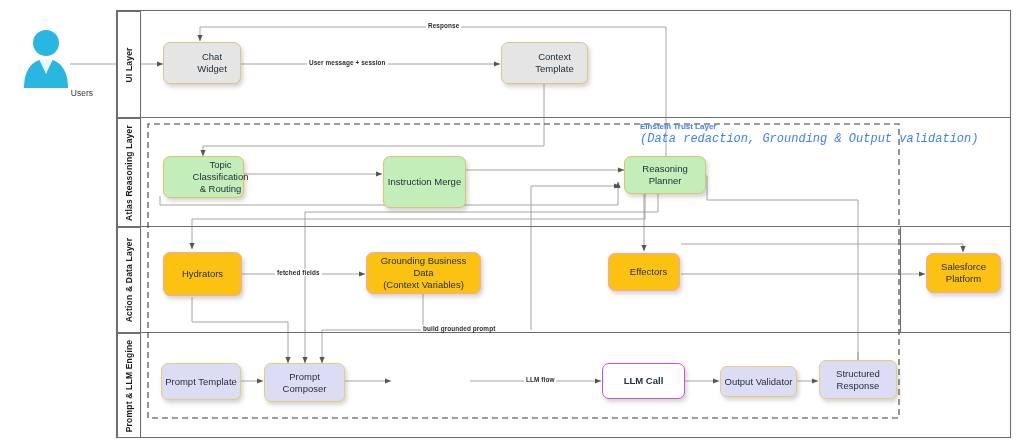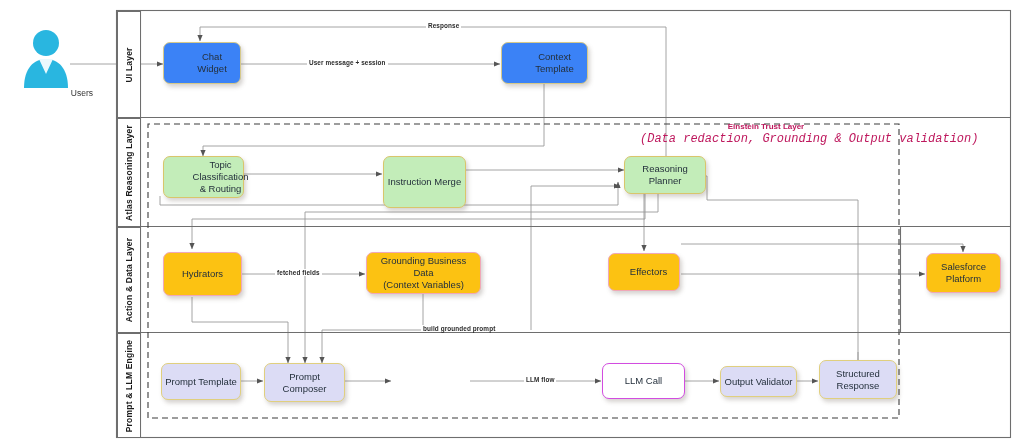--- a/index.html
+++ b/index.html
@@ -5,35 +5,35 @@
   html,body{margin:0;padding:0;background:#ffffff;}
   body{width:1024px;height:448px;position:relative;overflow:hidden;
        font-family:"Liberation Sans","DejaVu Sans",sans-serif;}
   #canvas{position:absolute;left:0;top:0;width:1024px;height:448px;}
   svg.wires{position:absolute;left:0;top:0;width:1024px;height:448px;pointer-events:none;}
 
   .node{position:absolute;box-sizing:border-box;display:flex;align-items:center;
         justify-content:center;text-align:center;border-radius:7px;
         font-size:9.5px;color:#24303c;line-height:1.25;
         box-shadow:2px 3px 4px rgba(120,110,100,0.30);padding:2px 3px;}
-  .node.teal   {background:#3b82f6;border:1.2px solid #d6c98a;padding-left:23px;}
+  .node.teal   {background:#e5e5e5;border:1.2px solid #d6c98a;padding-left:23px;}
   .node.green  {background:#c3edb9;border:1.2px solid #d9c56b;}
   .node.orange {background:#fcc212;border:1.4px solid #f0a8b8;}
   .node.lav    {background:#dcdcf5;border:1.2px solid #e0cf7e;}
-  .node.white  {background:#ffffff;border:1.6px solid #d24ce0;}
+  .node.white  {background:#ffffff;border:1.6px solid #d24ce0;font-weight:bold;}
 
   .lanelabel{position:absolute;box-sizing:border-box;border:1px solid #6e6e6e;
              background:#fff;display:flex;align-items:center;justify-content:center;}
   .lanelabel span{transform:rotate(-90deg);white-space:nowrap;font-size:8.5px;
                   font-weight:bold;color:#1c1c1c;letter-spacing:.2px;}
 
   .edgelabel{position:absolute;font-size:6.4px;font-weight:bold;color:#2b2b2b;
              background:#fff;padding:0 2px;white-space:nowrap;letter-spacing:.1px;}
 
-  .trustcap{position:absolute;text-align:center;white-space:nowrap;color:#be185d;}
+  .trustcap{position:absolute;text-align:left;white-space:nowrap;color:#3b82f6;}
   .trustcap .t1{font-size:8px;font-weight:bold;display:block;}
   .trustcap .t2{font-size:12px;font-style:italic;display:block;margin-top:1px;font-family:Liberation Mono, monospace;}
 
   #users-label{position:absolute;font-size:8.5px;color:#333;text-align:center;width:90px;}
 </style>
 </head>
 <body>
 
 <div id="canvas">
 

